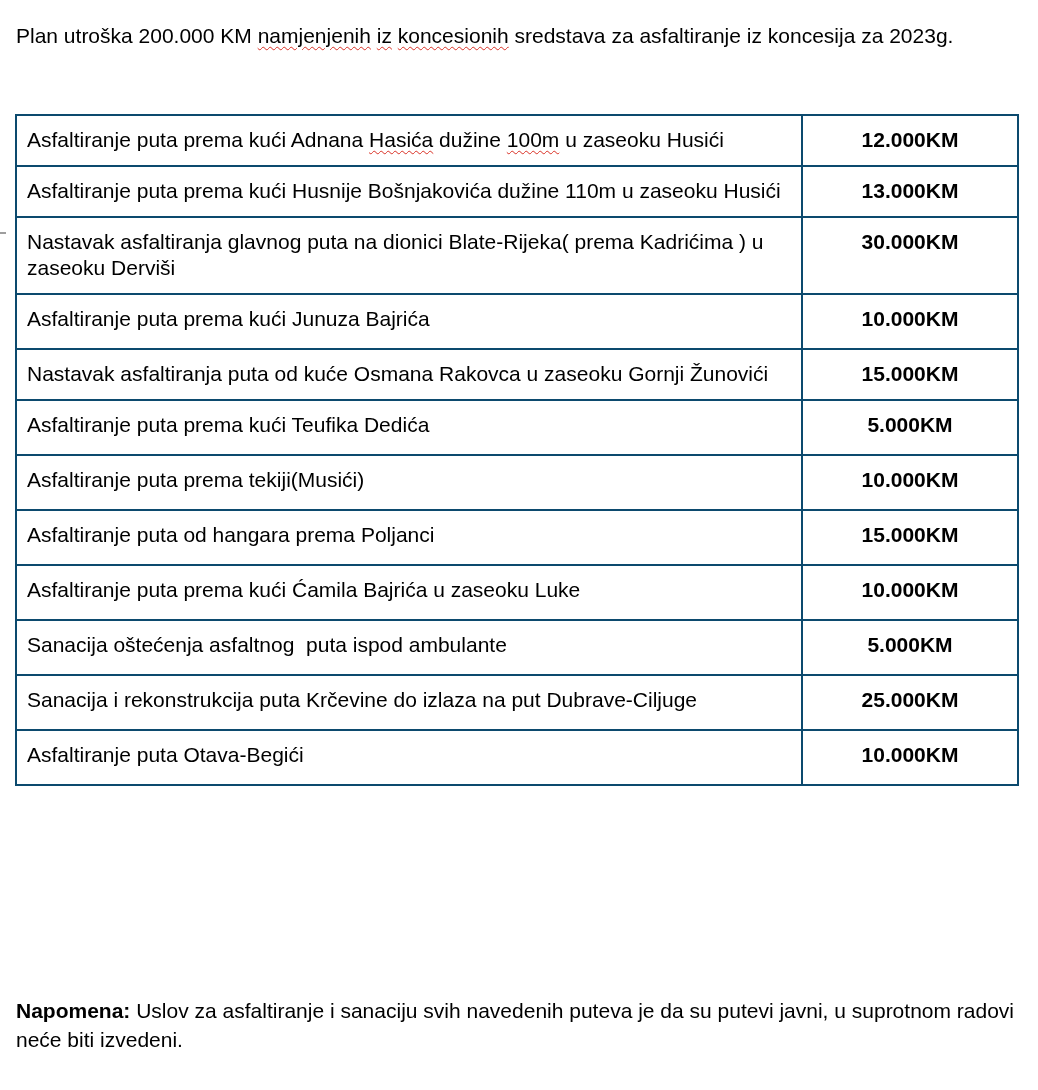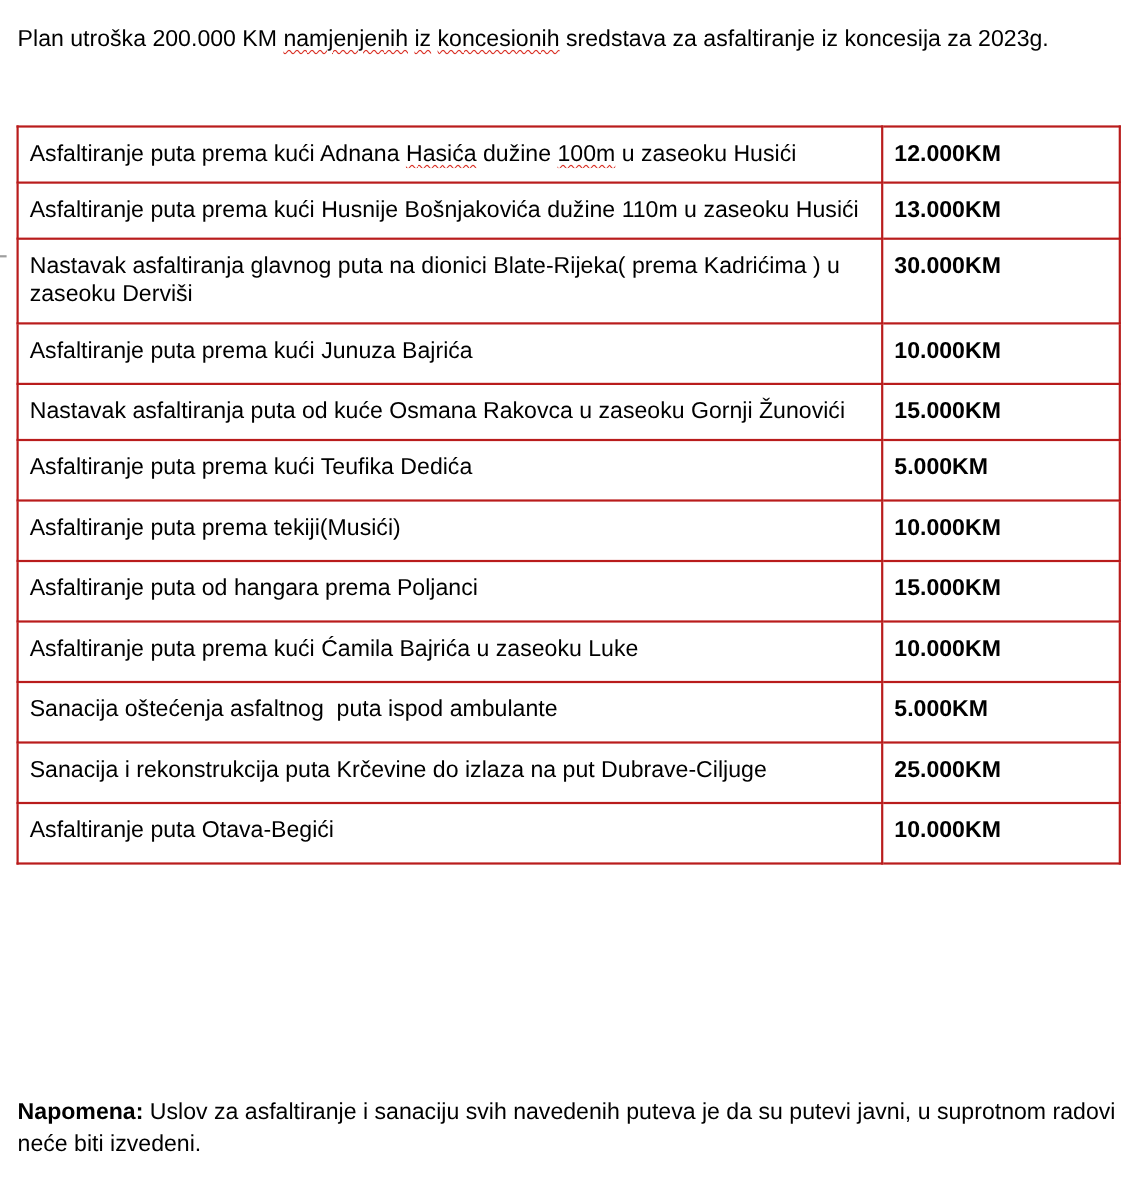--- a/index.html
+++ b/index.html
@@ -5,24 +5,24 @@
   html, body { margin:0; padding:0; background:#ffffff; }
   body { width:1038px; height:1090px; position:relative; overflow:hidden;
          font-family:"Liberation Sans", sans-serif; color:#000; }
   .title { position:absolute; left:16px; top:20px; width:1000px;
            font-size:21px; font-weight:normal; line-height:31px; }
   .spell { text-decoration: underline wavy #d93025; text-decoration-thickness:1px;
            text-underline-offset:3px; }
   .margin-mark { position:absolute; left:0; top:232px; width:6px; height:2px; background:#9e9e9e; }
   table.plan { position:absolute; left:15px; top:114px; border-collapse:collapse;
                width:1000px; table-layout:fixed; }
-  table.plan td { border:2px solid #b91c1c; vertical-align:top; font-size:21px;
+  table.plan td { border:2px solid #0c4a6e; vertical-align:top; font-size:21px;
                   line-height:26px; padding:11px 10px 12px 10px; }
   table.plan td.desc { width:764px; }
-  table.plan td.amt { width:194px; font-weight:bold; }
+  table.plan td.amt { width:194px; font-weight:bold;text-align:center; }
   table.plan tr.single td { padding-top:11px; padding-bottom:16px; }
   table.plan tr.total td.desc { font-weight:bold; }
   .note { position:absolute; left:16px; top:996px; width:1000px;
           font-size:21px; line-height:29px; }
   .note b { font-weight:bold; }
 </style>
 </head>
 <body>
 
 <div class="title"><span>Plan utroška 200.000 KM </span><span class="spell">namjenjenih</span><span> </span><span class="spell">iz</span><span> </span><span class="spell">koncesionih</span><span> sredstava za asfaltiranje iz koncesija za 2023g.</span></div>

